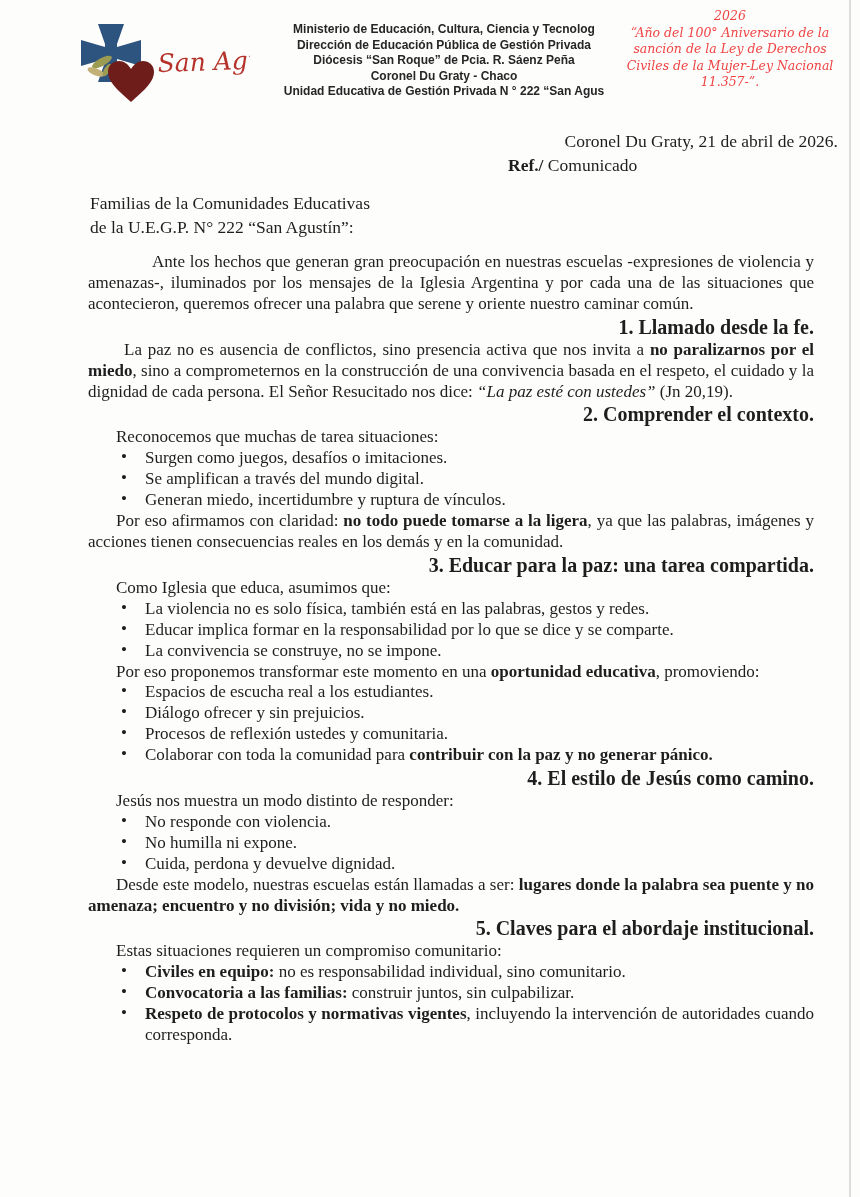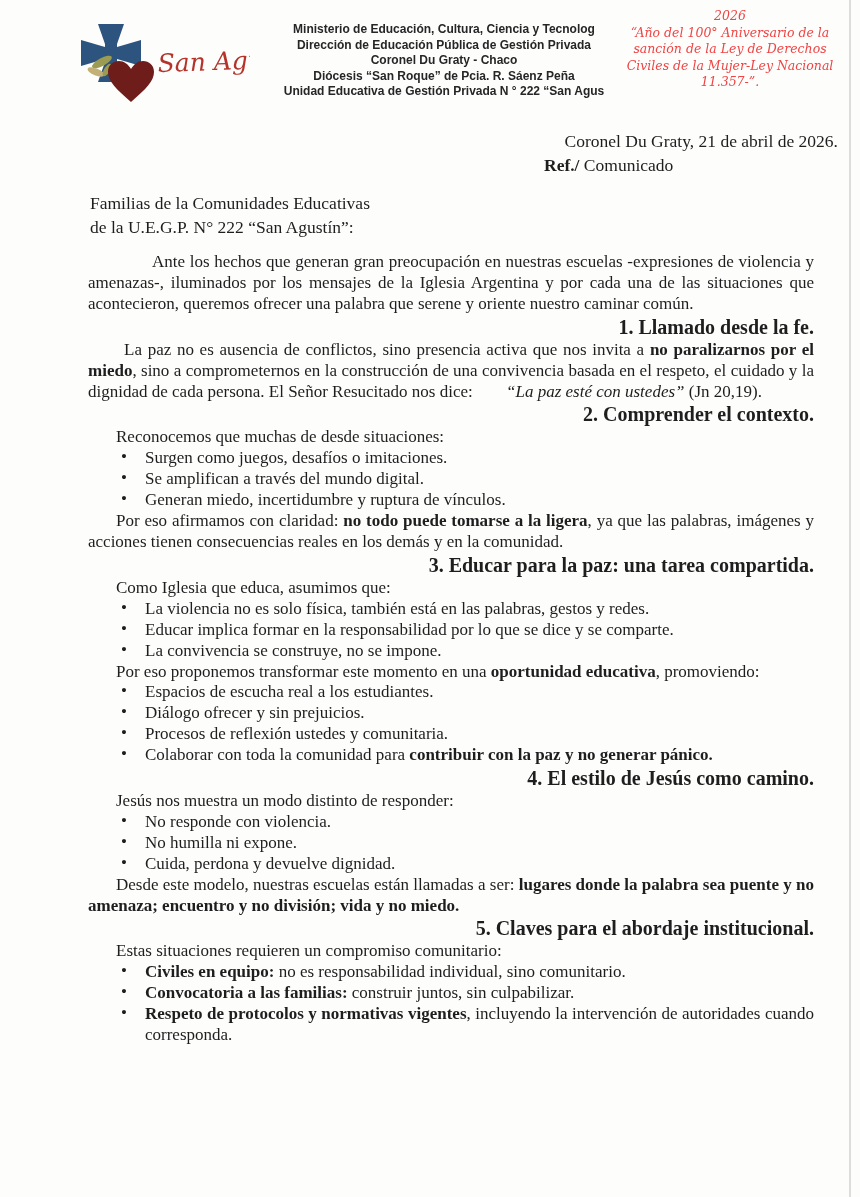--- a/index.html
+++ b/index.html
@@ -16,33 +16,33 @@
     font-size:12px;line-height:15.5px;color:#262626;
   }
   .annotation{
     position:absolute;left:606px;top:8px;width:248px;text-align:center;
     font-family:"DejaVu Serif",serif;font-style:italic;
     font-size:12.5px;line-height:16.5px;color:#ef4444;
   }
   
   .dateline{position:absolute;top:131px;left:380px;width:458px;text-align:right;font-size:17.5px;}
   .refline{position:absolute;top:155px;left:508px;font-size:17.5px;}
-  .refline b{font-weight:700;margin-left:36px;}
+  .refline b{font-weight:700;}
   
   .addressee{position:absolute;top:192px;left:90px;font-size:17.5px;line-height:23.5px;}
   
   .body{
     position:absolute;top:252px;left:88px;width:726px;
     font-size:17px;line-height:20.9px;text-align:justify;
   }
   .para{margin:0;}
   .sec-heading{font-size:20px;font-weight:700;line-height:25px;text-align:right;}
   .bullet{position:relative;padding-left:57px;}
   .bullet .marker{position:absolute;left:33px;top:-1px;}
-  .it{font-style:italic;margin-left:29px;}
+  .it{font-style:italic;}
   b{font-weight:700;}
   
   .scan-edge{position:absolute;top:0;bottom:0;right:9px;width:2px;background:#cfcfcf;opacity:.7;}
 </style>
 </head>
 <body>
 
 <div class="page">
 
   <div class="logo">
@@ -60,22 +60,22 @@
 
       <path d="M81,82 C66,69 58,61 58,52 C58,45 63,41 69,41 C74,41 78,44 81,49 C84,44 88,41 93,41 C99,41 104,45 104,52 C104,61 96,69 81,82 Z" fill="#6e1d1b"></path>
 
       <text x="108" y="52" font-size="25" font-style="italic" font-family="DejaVu Serif, serif" transform="rotate(-2 108 52)" fill="#b5332a">San Agustín</text>
     </svg>
   </div>
 
   <div class="letterhead">
       <div>Ministerio de Educación, Cultura, Ciencia y Tecnolog</div>
       <div>Dirección de Educación Pública de Gestión Privada</div>
+      <div>Diócesis “San Roque” de Pcia. R. Sáenz Peña</div>
       <div>Coronel Du Graty - Chaco</div>
-      <div>Diócesis “San Roque” de Pcia. R. Sáenz Peña</div>
       <div>Unidad Educativa de Gestión Privada N ° 222 “San Agus</div>
     </div>
 
   <div class="annotation">
       <div>2026</div>
       <div>“Año del 100° Aniversario de la</div>
       <div>sanción de la Ley de Derechos</div>
       <div>Civiles de la Mujer-Ley Nacional</div>
       <div>11.357-”.</div>
     </div>
@@ -89,21 +89,21 @@
   <div class="addressee">
       <div>Familias de la Comunidades Educativas</div>
       <div>de la U.E.G.P. N° 222 “San Agustín”:</div>
     </div>
 
   <div class="body">
       <div class="para" style="text-indent: 64px;"><span>Ante los hechos que generan gran preocupación en nuestras escuelas -expresiones de violencia y amenazas-, iluminados por los mensajes de la Iglesia Argentina y por cada una de las situaciones que acontecieron, queremos ofrecer una palabra que serene y oriente nuestro caminar común.</span></div>
       <div class="sec-heading">1. Llamado desde la fe.</div>
       <div class="para" style="text-indent: 36px;"><span>La paz no es ausencia de conflictos, sino presencia activa que nos invita a </span><b>no paralizarnos por el miedo</b><span>, sino a comprometernos en la construcción de una convivencia basada en el respeto, el cuidado y la dignidad de cada persona. El Señor Resucitado nos dice: </span><span class="it">“La paz esté con ustedes”</span><span> (Jn 20,19).</span></div>
       <div class="sec-heading">2. Comprender el contexto.</div>
-      <div class="para" style="text-indent: 28px;"><span>Reconocemos que muchas de desde situaciones:</span></div>
+      <div class="para" style="text-indent: 28px;"><span>Reconocemos que muchas de tarea situaciones:</span></div>
       <div class="bullet"><span class="marker">•</span><span><span>Surgen como juegos, desafíos o imitaciones.</span></span></div>
       <div class="bullet"><span class="marker">•</span><span><span>Se amplifican a través del mundo digital.</span></span></div>
       <div class="bullet"><span class="marker">•</span><span><span>Generan miedo, incertidumbre y ruptura de vínculos.</span></span></div>
       <div class="para" style="text-indent: 28px;"><span>Por eso afirmamos con claridad: </span><b>no todo puede tomarse a la ligera</b><span>, ya que las palabras, imágenes y acciones tienen consecuencias reales en los demás y en la comunidad.</span></div>
       <div class="sec-heading">3. Educar para la paz: una tarea compartida.</div>
       <div class="para" style="text-indent: 28px;"><span>Como Iglesia que educa, asumimos que:</span></div>
       <div class="bullet"><span class="marker">•</span><span><span>La violencia no es solo física, también está en las palabras, gestos y redes.</span></span></div>
       <div class="bullet"><span class="marker">•</span><span><span>Educar implica formar en la responsabilidad por lo que se dice y se comparte.</span></span></div>
       <div class="bullet"><span class="marker">•</span><span><span>La convivencia se construye, no se impone.</span></span></div>
       <div class="para" style="text-indent: 28px;"><span>Por eso proponemos transformar este momento en una </span><b>oportunidad educativa</b><span>, promoviendo:</span></div>

